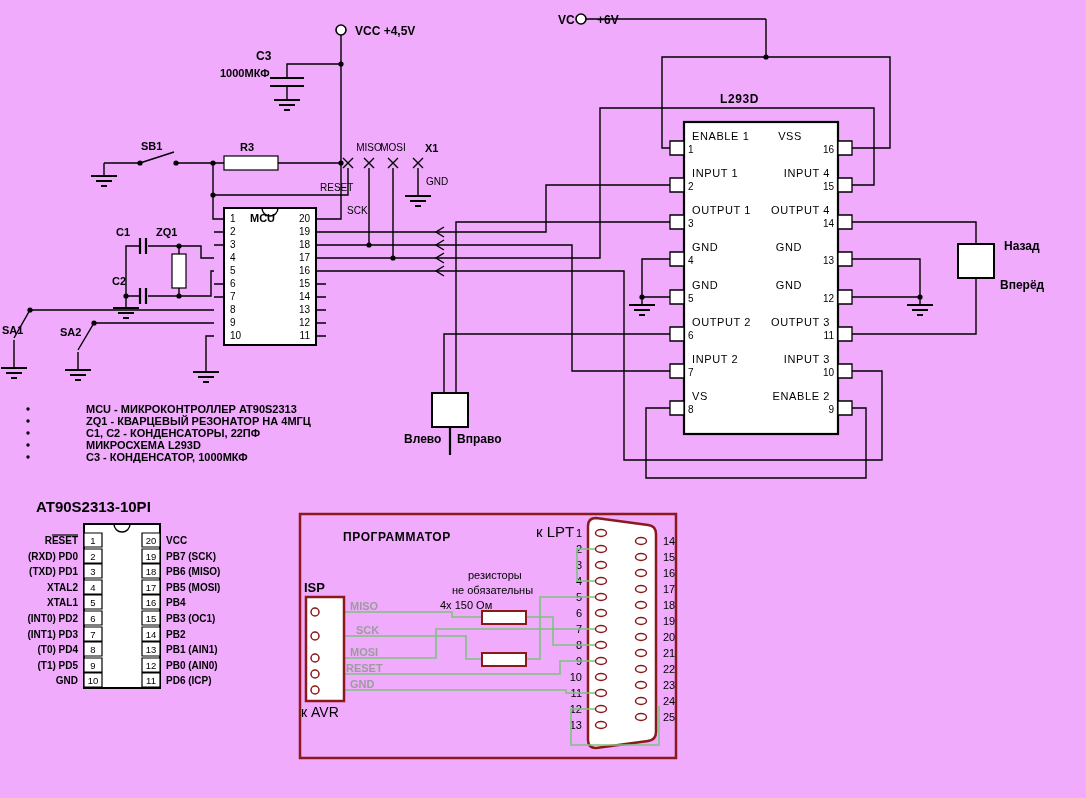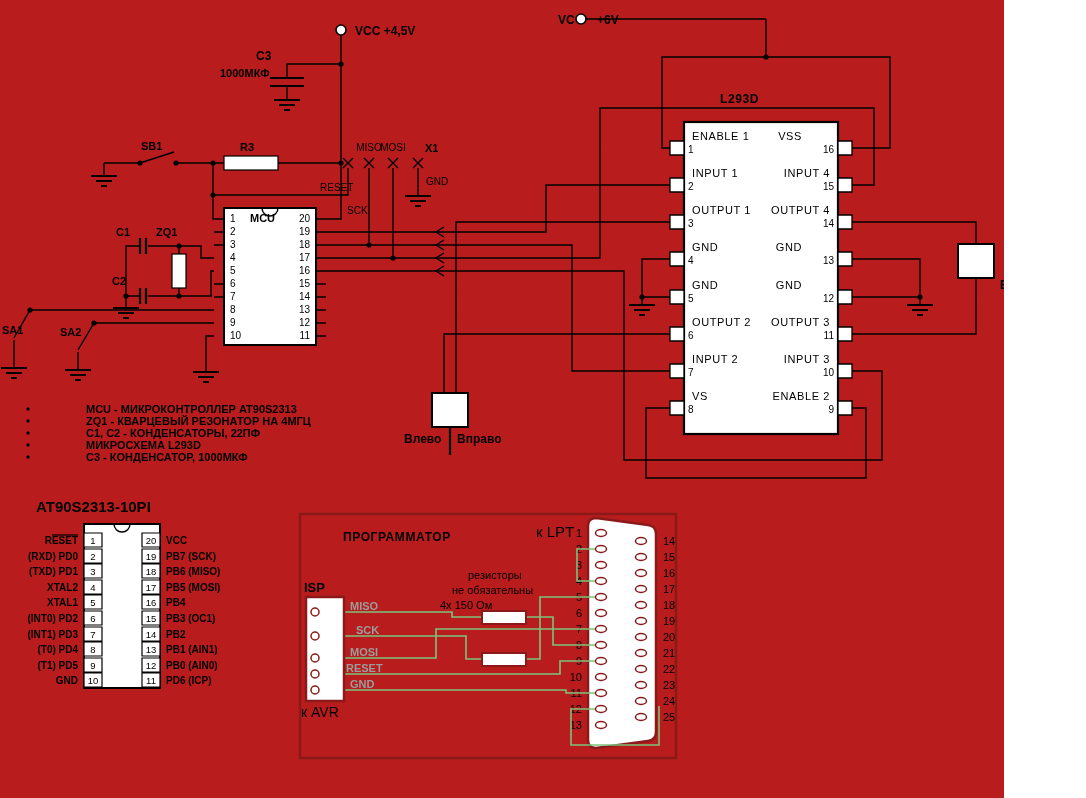--- a/index.html
+++ b/index.html
@@ -1,17 +1,17 @@
 <!DOCTYPE html>
 <html style="--maroon: #8a1a1a; --green: #7cc47c; --gray: #9c9c9c;"><head>
 <meta charset="utf-8">
 <style>
   :root{--maroon:#8a1a1a;--green:#7cc47c;--gray:#9c9c9c}
   html,body{margin:0;padding:0;background:#fff}
-  .stage{position:relative;width:1004px;height:798px;background:#b91c1c;font-family:"Liberation Sans",sans-serif;overflow:hidden}
+  .stage{position:relative;width:1086px;height:798px;background:#f0abfc;font-family:"Liberation Sans",sans-serif;overflow:hidden}
   svg{position:absolute;left:0;top:0}
   text{fill:#000;font-family:"Liberation Sans",sans-serif}
   .t9{font-size:9.5px}.t10{font-size:10px}.t11{font-size:11px}.t12{font-size:12px}
   .t13{font-size:13px}.t14{font-size:14px}.t15{font-size:15px}
   .b{font-weight:bold}
   .mid{text-anchor:middle}.end{text-anchor:end}
   .ls{letter-spacing:.6px}
   .w{stroke:#000;stroke-width:1.4;fill:none}
   .wt{stroke:#000;stroke-width:2.2;fill:none}
   .box{stroke:#000;stroke-width:2;fill:#fff}

